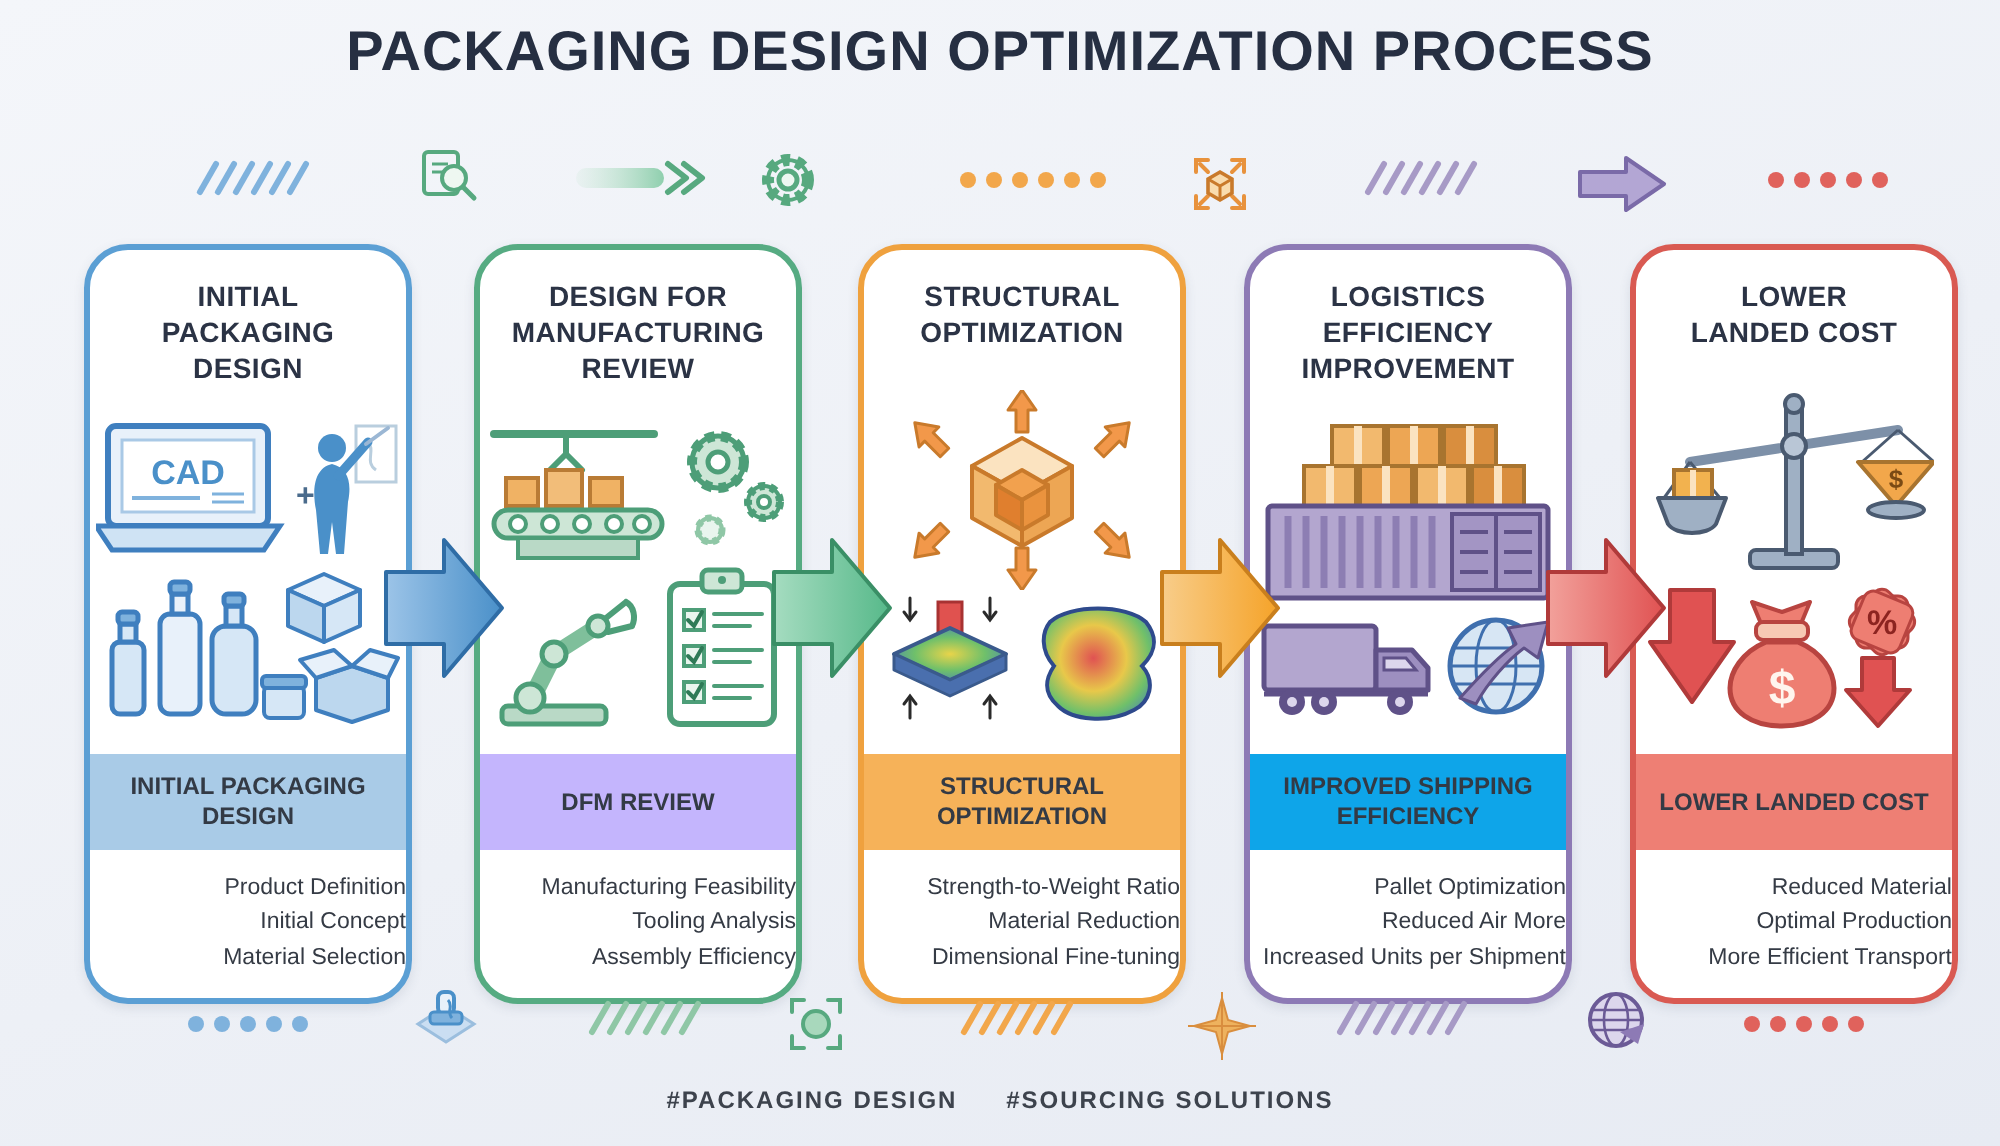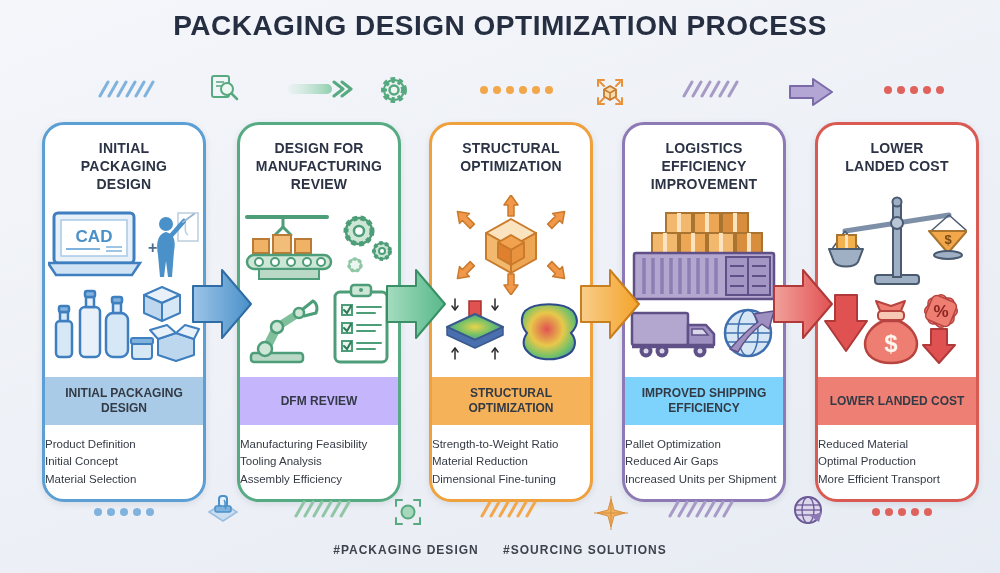--- a/index.html
+++ b/index.html
@@ -14,32 +14,32 @@
   
   .card{position:absolute;top:122px;width:164px;height:380px;background:#fff;
         border-radius:22px;border:3px solid;display:flex;flex-direction:column;
         box-shadow:0 2px 6px rgba(60,70,100,.12);overflow:hidden;box-sizing:border-box;}
   .card-title{margin:14px 6px 4px;font-size:14px;font-weight:800;line-height:1.3;
               text-align:center;color:#2b3345;white-space:pre-line;letter-spacing:.2px;}
   .art{flex:1;display:flex;flex-direction:column;align-items:center;justify-content:center;gap:2px;}
   .art-row{display:flex;align-items:center;justify-content:center;}
   .banner{height:48px;display:flex;align-items:center;justify-content:center;text-align:center;
           font-size:12px;font-weight:800;color:#333a45;line-height:1.25;padding:0 6px;}
-  .list{height:74px;display:flex;flex-direction:column;align-items:flex-start;justify-content:center;
+  .list{height:74px;display:flex;flex-direction:column;align-items:flex-end;justify-content:center;
         font-size:11.5px;color:#353b45;line-height:1.5;text-align:center;}
 
   .c-blue  {left:42px; border-color:#5b9fd4;}
   .c-green {left:237px;border-color:#56ab82;}
   .c-orange{left:429px;border-color:#efa13e;}
   .c-purple{left:622px;border-color:#8d7ab5;}
   .c-red   {left:815px;border-color:#d95a52;}
   .c-blue   .banner{background:#a9cbe7;}
   .c-green  .banner{background:#c4b5fd;}
   .c-orange .banner{background:#f6b259;}
-  .c-purple .banner{background:#7dd3fc;}
+  .c-purple .banner{background:#0ea5e9;}
   .c-red    .banner{background:#ee7f74;}
 
   
   .parrow{position:absolute;top:266px;width:62px;height:76px;}
   .pa1{left:192px;} .pa2{left:386px;} .pa3{left:580px;} .pa4{left:773px;}
 
   
   .decor{position:absolute;}
   .dots{display:flex;gap:5px;}
   .dots span{width:8px;height:8px;border-radius:50%;display:block;}
@@ -388,21 +388,21 @@
           <line x1="99" y1="21" x2="141" y2="21" stroke="#3f6fae" stroke-width="1.5"></line>
           <line x1="97" y1="30" x2="143" y2="30" stroke="#3f6fae" stroke-width="1.5"></line>
           <line x1="99" y1="39" x2="141" y2="39" stroke="#3f6fae" stroke-width="1.5"></line>
           <path d="M102,46 C110,37 120,26 130,19 L126,11 L146,8 L141,26 L134,21 C126,27 116,38 110,49 Z" fill="#9d8fc0" stroke="#5f5188" stroke-width="1.5" stroke-linejoin="round"></path>
         </g>
       </svg>
     </div>
     <div class="banner">IMPROVED SHIPPING EFFICIENCY</div>
     <div class="list">
       <div>Pallet Optimization</div>
-      <div>Reduced Air Gaps</div>
+      <div>Reduced Air More</div>
       <div>Increased Units per Shipment</div>
     </div>
   </section>
 
   <section class="card c-red">
     <h2 class="card-title">LOWER
 LANDED COST</h2>
     <div class="art">
       <svg class="art-row" width="140" height="96" viewBox="0 0 140 96">
         <rect x="48" y="84" width="44" height="9" rx="3" fill="#9fb0c4" stroke="#4a5a70" stroke-width="2"></rect>

